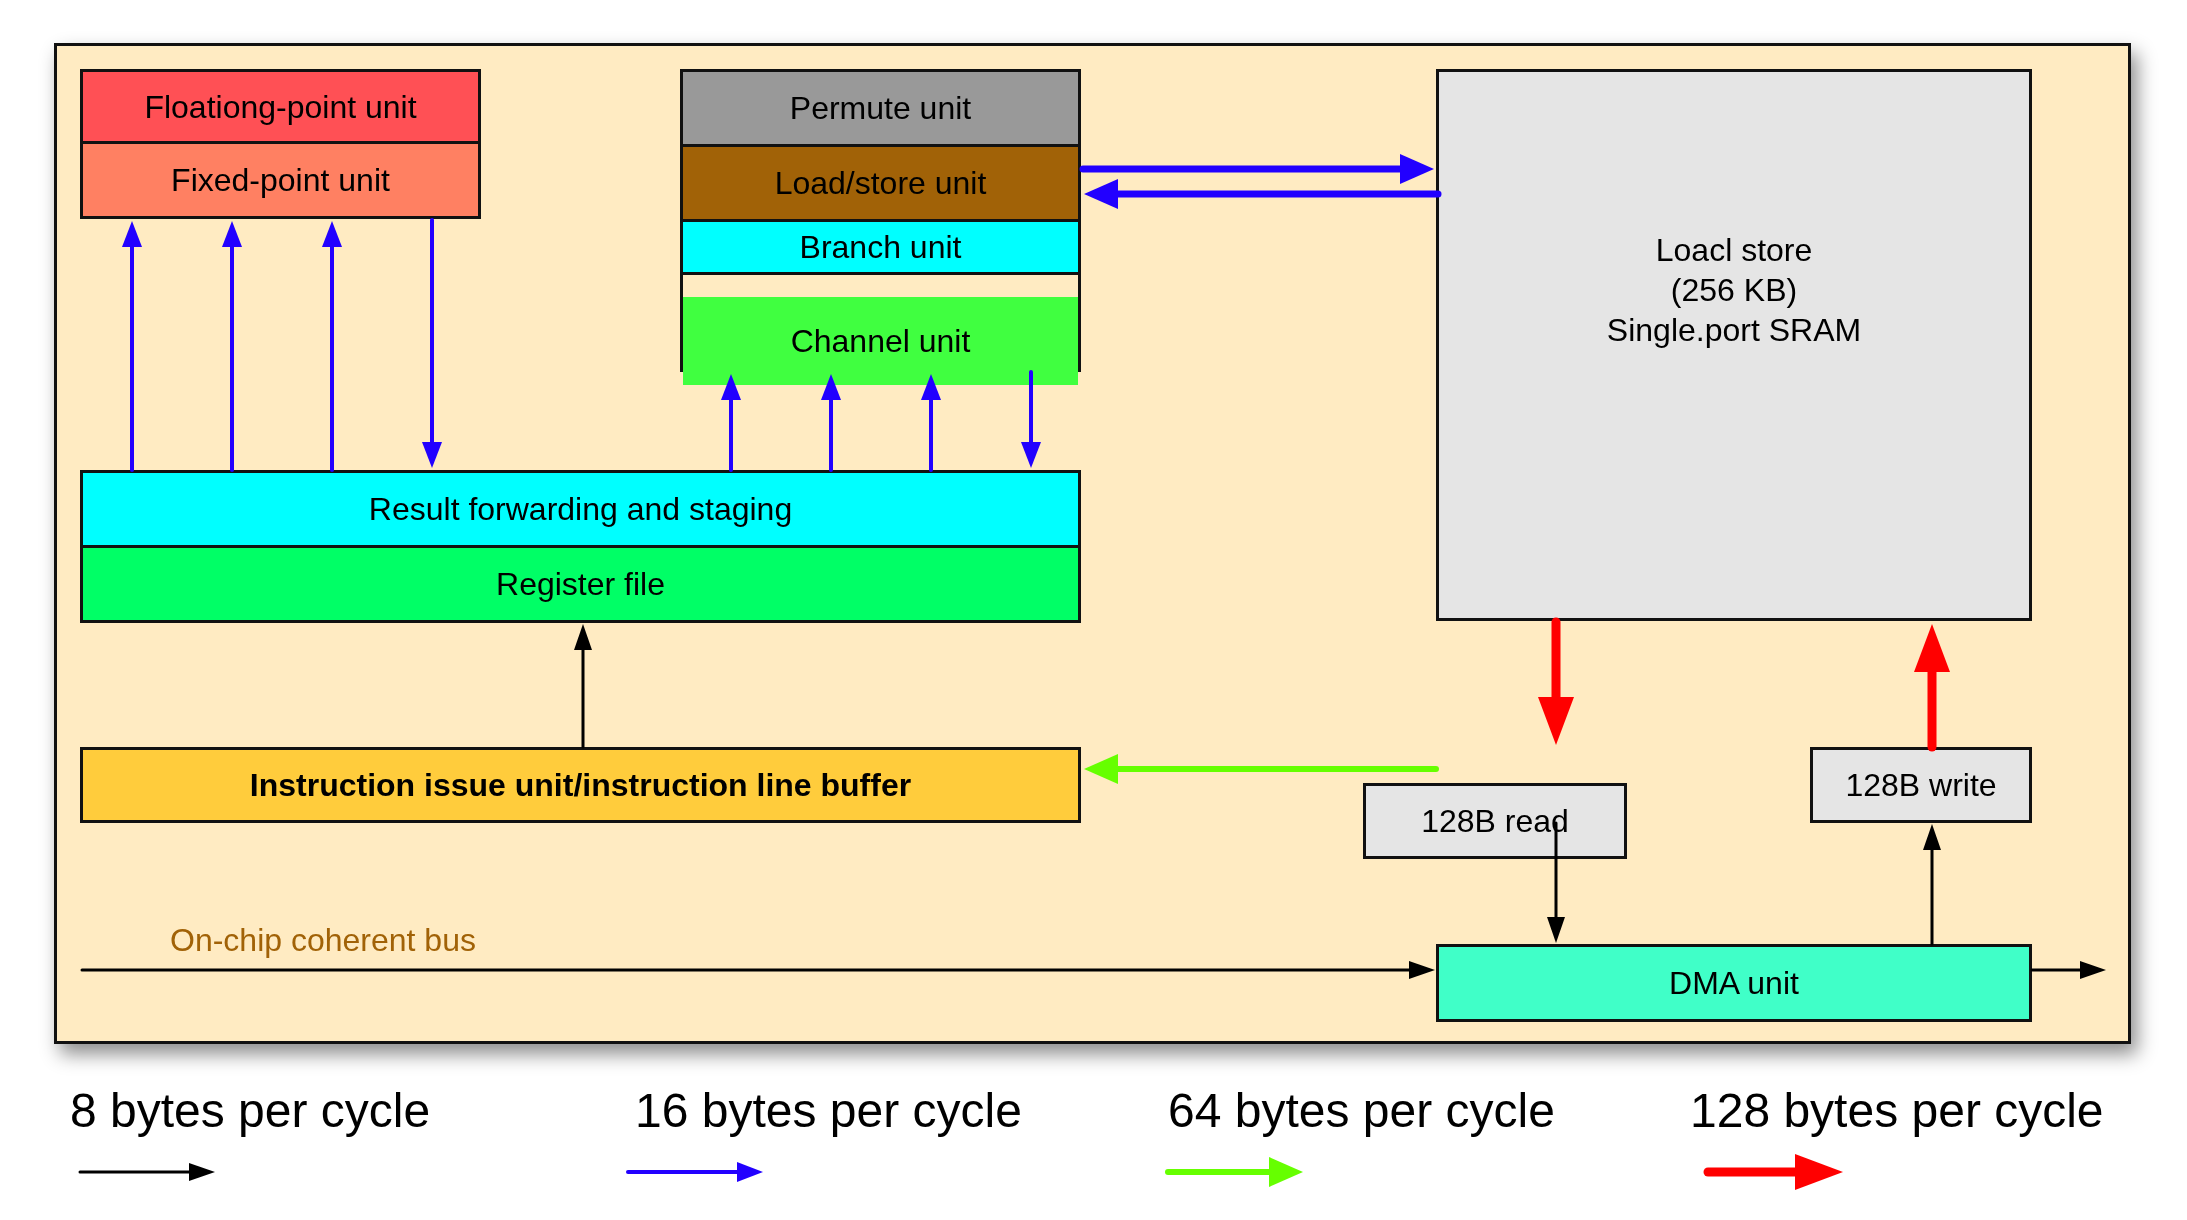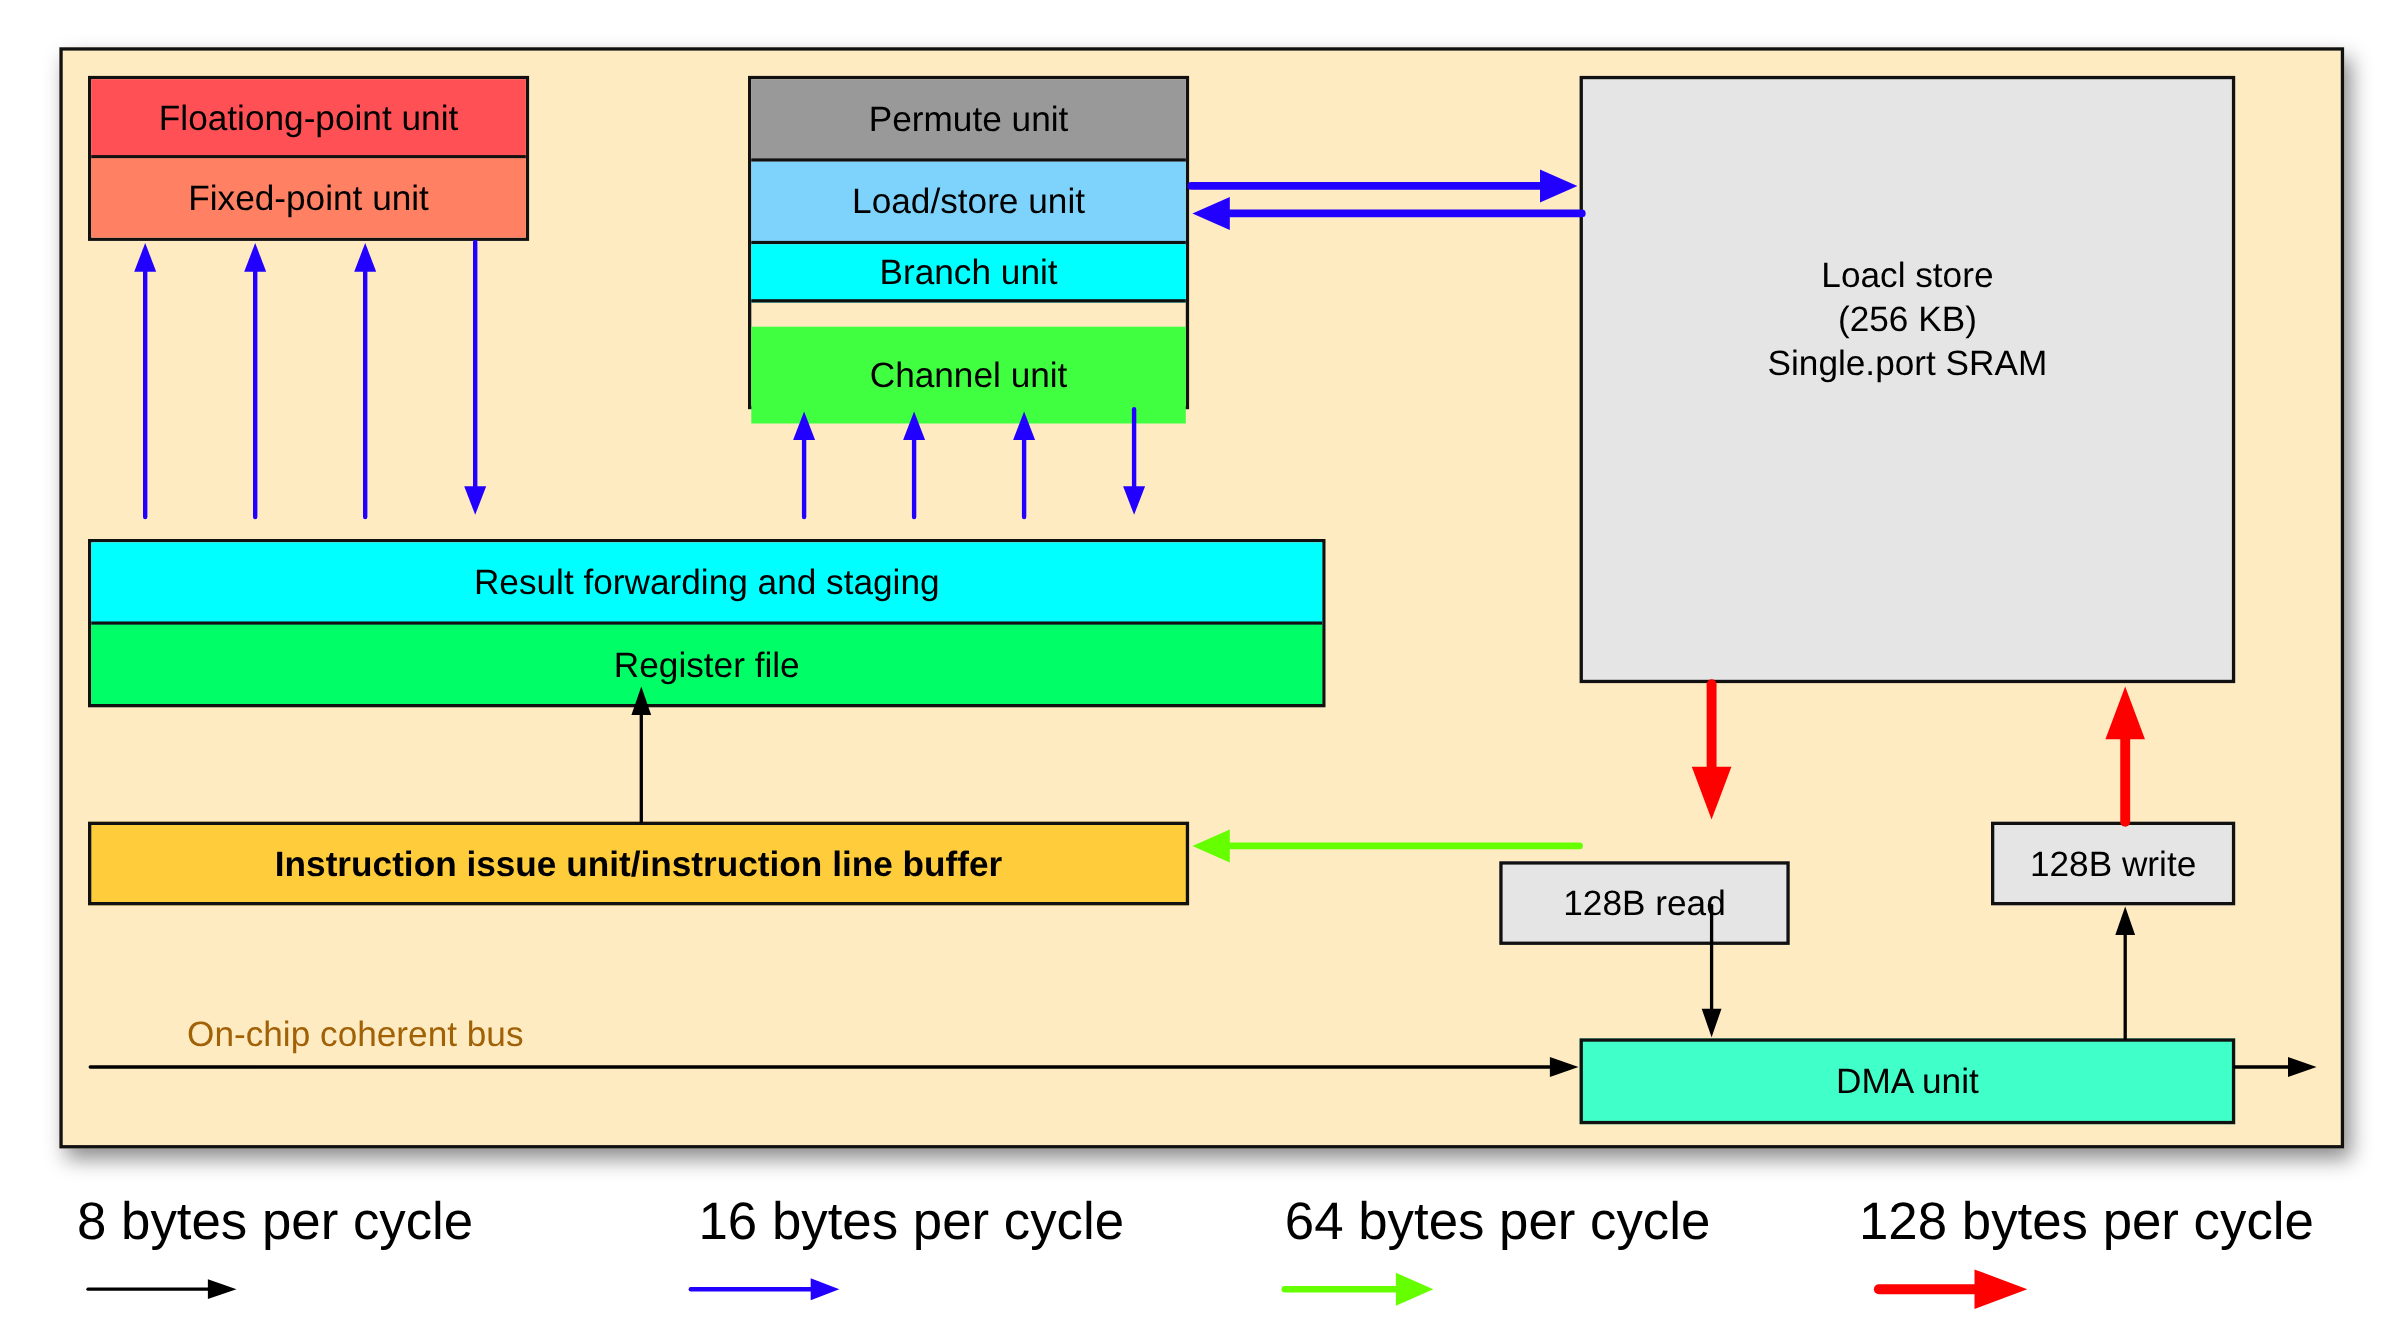--- a/index.html
+++ b/index.html
@@ -28,38 +28,38 @@
   </div>
   <div class="stack-row" style="top: 72px; height: 72px; background: rgb(255, 128, 98);">
     <span>Fixed-point unit</span>
   </div>
 </div>
 
 <div class="box" style="left:680px; top:69px; width:401px; height:303px; display:block; padding:0;">
   <div class="stack-row" style="top: 0px; height: 75px; border-bottom: 3px solid rgb(17, 17, 17); background: rgb(153, 153, 153); text-align: right;">
     <span>Permute unit</span>
   </div>
-  <div class="stack-row" style="top: 75px; height: 75px; border-bottom: 3px solid rgb(17, 17, 17); background: #7dd3fc;">
+  <div class="stack-row" style="top: 75px; height: 75px; border-bottom: 3px solid rgb(17, 17, 17); background: #a16207;">
     <span>Load/store unit</span>
   </div>
   <div class="stack-row" style="top: 150px; height: 53px; border-bottom: 3px solid rgb(17, 17, 17); background: rgb(0, 255, 255);">
     <span>Branch unit</span>
   </div>
   <div class="stack-row" style="top: 225px; height: 88px; background: rgb(64, 255, 64);">
     <span>Channel unit</span>
   </div>
 </div>
 
 <div class="box" style="left: 1436px; top: 69px; width: 596px; height: 552px; flex-direction: column; padding-bottom: 110px; background: rgb(229, 229, 229);">
   <span>Loacl store</span>
   <span>(256 KB)</span>
   <span>Single.port SRAM</span>
 </div>
 
-<div class="box" style="left:80px; top:490px; width:1125px; height:153px; display:block; padding:0;">
+<div class="box" style="left:80px; top:470px; width:1001px; height:153px; display:block; padding:0;">
   <div class="stack-row" style="top: 0px; height: 75px; border-bottom: 3px solid rgb(17, 17, 17); background: rgb(0, 255, 255);">
     <span>Result forwarding and staging</span>
   </div>
   <div class="stack-row" style="top: 75px; height: 72px; background: rgb(0, 255, 102);">
     <span>Register file</span>
   </div>
 </div>
 
 <div class="box" style="left: 80px; top: 747px; width: 1001px; height: 76px; background: rgb(255, 204, 60); font-weight: bold;">
   <span>Instruction issue unit/instruction line buffer</span>

